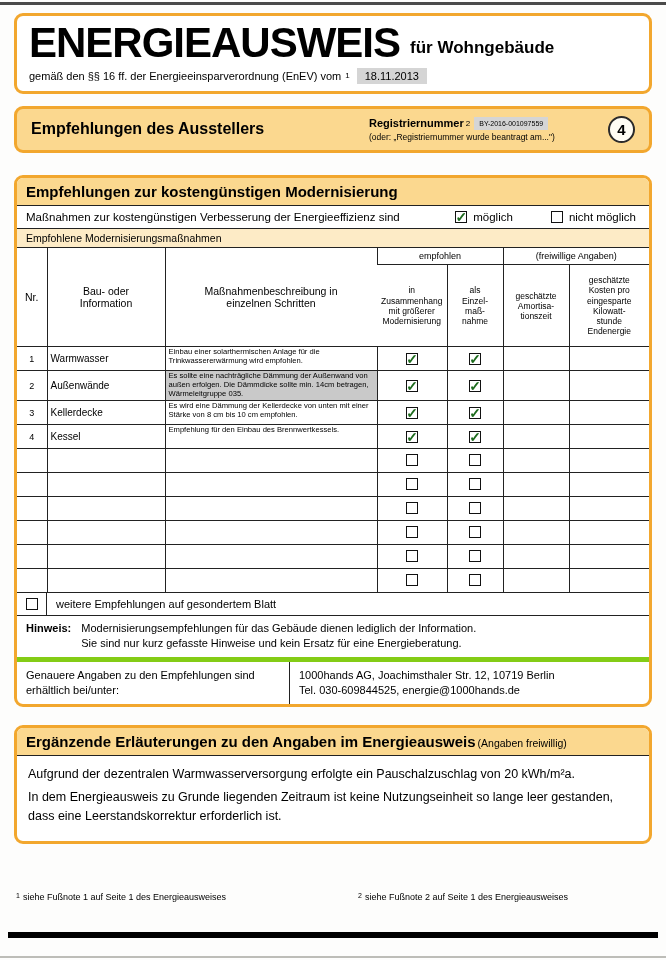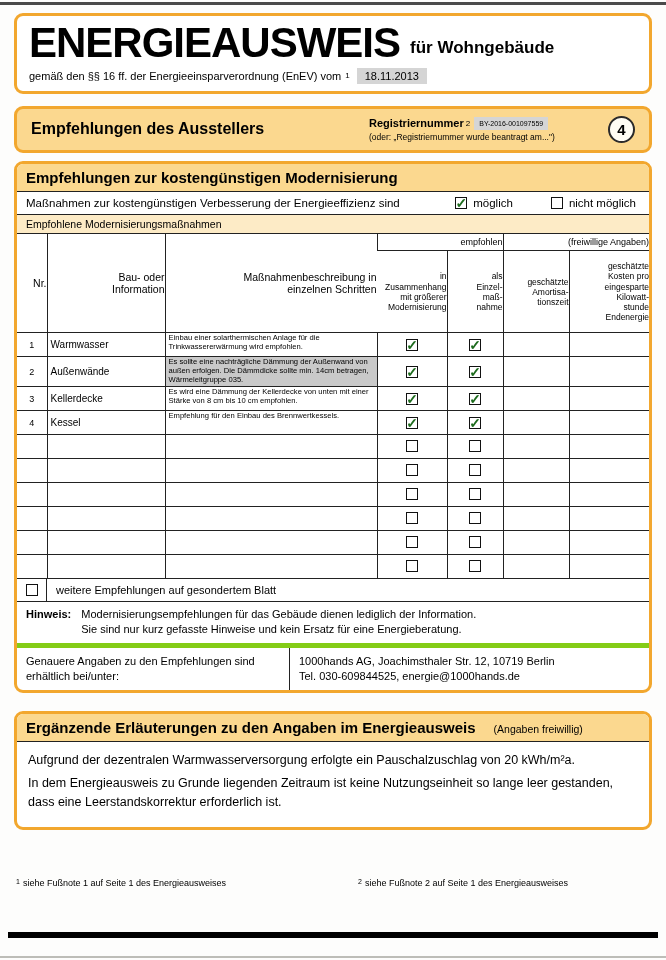--- a/index.html
+++ b/index.html
@@ -48,21 +48,21 @@
   .registry-value { background: #D5D5D5; font-size: 7px; padding: 3px 5px; }
   .registry-alt { font-size: 8.5px; margin-top: 2px; }
   .page-badge {
     width: 27px; height: 27px; border-radius: 50%;
     border: 2.5px solid #2b2b2b; background: #fffdf4;
     display: flex; align-items: center; justify-content: center;
     font-size: 15px; font-weight: bold; margin-left: 8px; flex: none;
   }
 
   
-  .reco-box { margin-top: 8px; }
+  .reco-box { margin-top: 22px; }
   .box-head {
     background: #FBD88F; font-weight: bold; font-size: 15px;
     padding: 5px 9px; border-bottom: 1px solid #222;
   }
   .possible-row {
     display: flex; align-items: center; font-size: 11.5px;
     padding: 5px 9px; border-bottom: 1px solid #222;
   }
   .possible-row .grow { flex: 1; }
   .cbgroup { display: flex; align-items: center; gap: 6px; margin-right: 38px; }
@@ -73,21 +73,21 @@
   }
 
   table { width: 100%; border-collapse: collapse; table-layout: fixed; }
   col.w-nr { width: 30px; } col.w-comp { width: 118px; } col.w-desc { width: 212px; }
   col.w-c1 { width: 70px; } col.w-c2 { width: 56px; } col.w-c3 { width: 66px; }
   th, td {
     border-left: 1px solid #222; border-bottom: 1px solid #222;
     overflow: hidden; vertical-align: middle;
   }
   th:first-child, td:first-child, .no-left { border-left: none; }
-  th { font-weight: normal; text-align: right; }
+  th { font-weight: normal; text-align: center; }
   .tier1 th { font-size: 9px; height: 17px; }
   .tier2 th { font-size: 8.5px; height: 82px; line-height: 1.2; }
   .pre { white-space: pre-line; }
   th.span-head { font-size: 10.5px; }
   td { height: 24px; }
   .c-nr { text-align: center; font-size: 9px; }
   .c-comp { font-size: 10px; padding: 1px 3px; }
   .c-desc { font-size: 7.6px; line-height: 1.18; padding: 1px 3px; vertical-align: top; }
   .c-desc.hl { background: #C9C9C9; }
   .c-check { text-align: center; }
@@ -109,21 +109,21 @@
   }
   .hinweis-label { font-weight: bold; flex: none; }
   .contact-row { display: flex; font-size: 11px; }
   .contact-left { width: 272px; padding: 6px 9px; line-height: 1.35; }
   .contact-right { flex: 1; border-left: 1px solid #222; padding: 6px 9px; line-height: 1.35; }
 
   
   .supp-box { margin-top: 18px; }
   .supp-head {
     background: #FBD88F; padding: 5px 9px; border-bottom: 1px solid #222;
-    display: flex; align-items: baseline; gap: 18px;
+    display: flex; align-items: baseline; gap: 2px;
   }
   .supp-title { font-weight: bold; font-size: 15px; }
   .supp-note { font-size: 10.5px; }
   .supp-body { padding: 9px 11px 14px 11px; font-size: 12.5px; line-height: 1.55; }
   .supp-body p + p { margin-top: 4px; }
 
   
   .footnotes { display: flex; font-size: 9px; margin-top: 48px; padding: 0 2px; gap: 17px; }
   .fn { display: flex; align-items: flex-start; }
   .fn sup { font-size: 7px; margin-right: 3px; }

